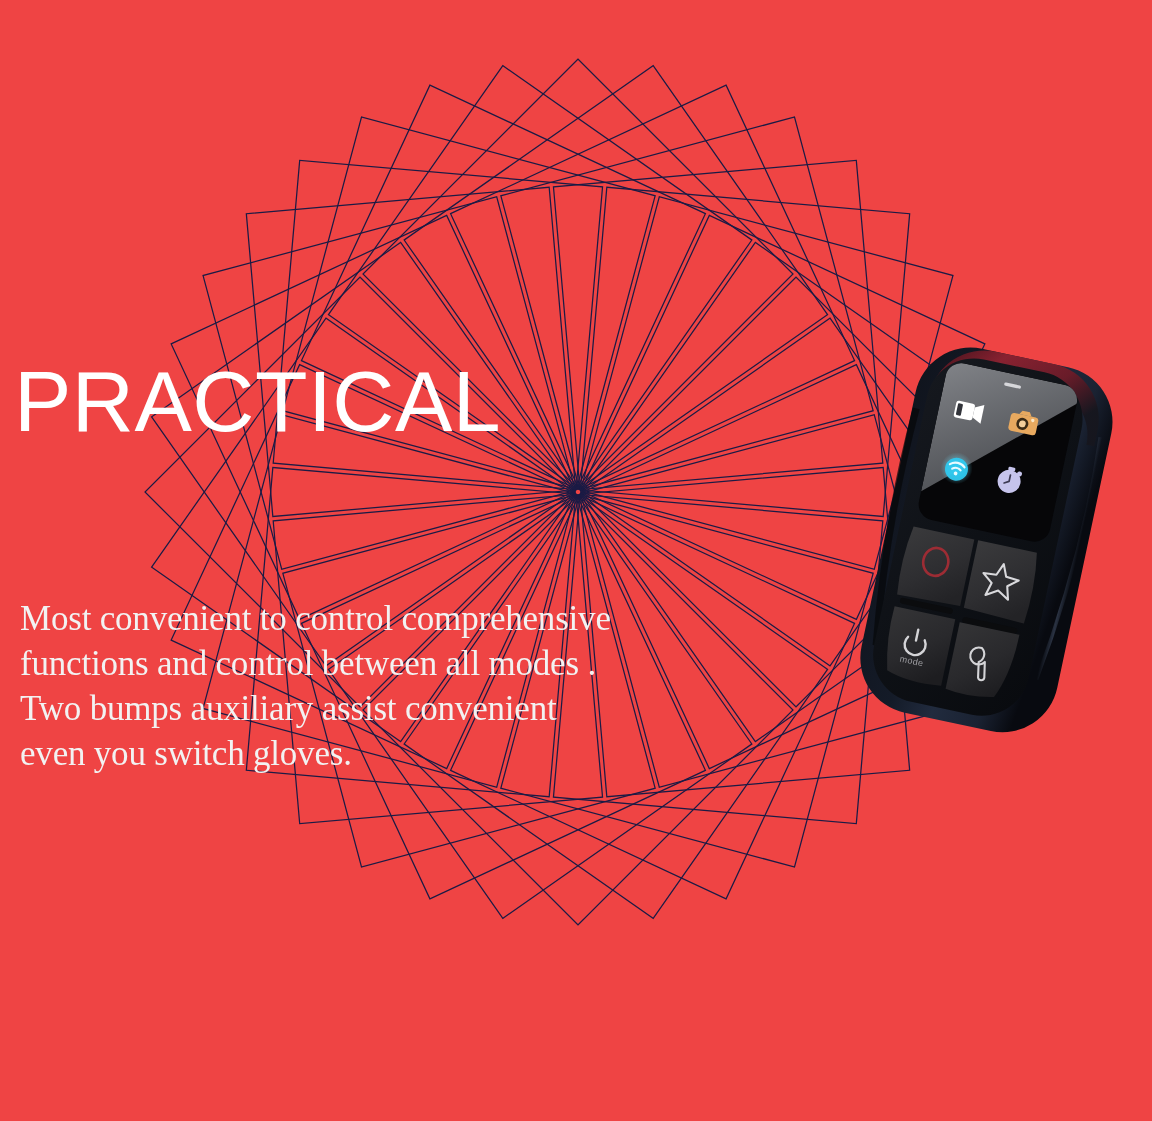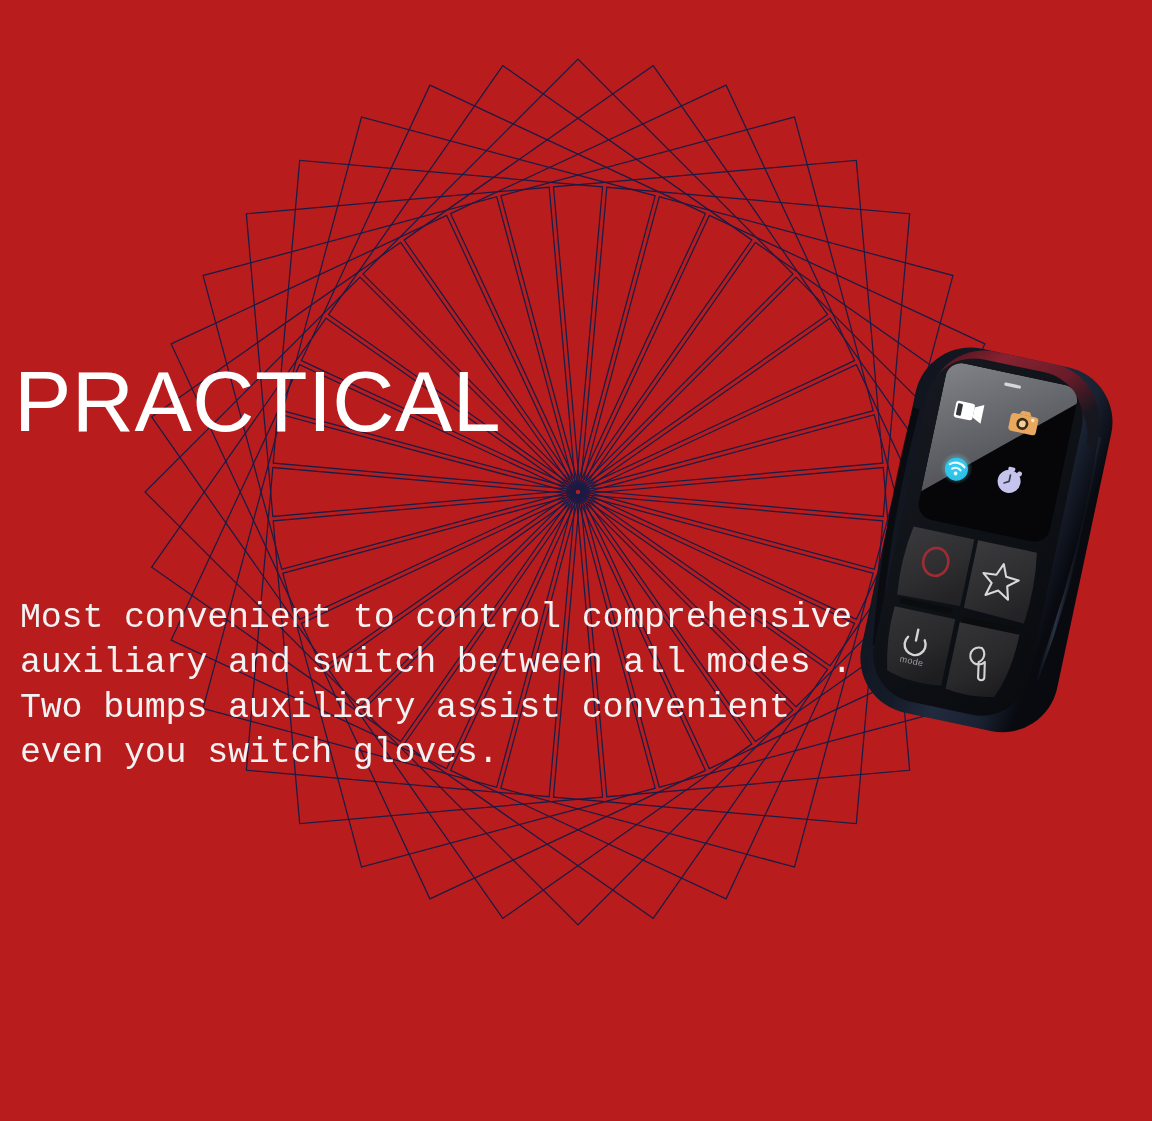--- a/index.html
+++ b/index.html
@@ -4,21 +4,21 @@
 <style>
   html, body {
     margin: 0;
     padding: 0;
     background: #000000;
   }
   #stage {
     position: relative;
     width: 1152px;
     height: 1121px;
-    background: #b91c1c;
+    background: #ef4444;
     overflow: hidden;
     font-family: "Liberation Sans", sans-serif;
   }
 
   
   #spiro {
     position: absolute;
     left: 0; top: 0;
     width: 1152px;
     height: 1121px;
@@ -42,21 +42,21 @@
     white-space: nowrap;
   }
 
   #paragraph {
     position: absolute;
     left: 20px;
     top: 596px;
     width: 830px;
   }
   .para-line {
-    font-family: Liberation Mono, monospace;
+    font-family: Liberation Serif, serif;
     font-weight: 400;
     font-size: 35px;
     line-height: 45px;
     letter-spacing: -0.2px;
     color: #f2f2f2;
     white-space: nowrap;
   }
 
   
   #device-wrap {
@@ -123,21 +123,21 @@
         <rect x="-152" y="-152" width="304" height="304" fill="none" stroke="#1b1b45" stroke-width="1.25" transform="translate(792.69,454.14) rotate(395.00)"></rect>
       </g>
   </svg>
 
   <div id="headline">
     <div class="headline-line">PRACTICAL</div>
   </div>
 
   <div id="paragraph">
     <div class="para-line">Most convenient to control comprehensive</div>
-    <div class="para-line">auxiliary and switch between all modes .</div>
+    <div class="para-line">functions and control between all modes .</div>
     <div class="para-line">Two bumps auxiliary assist convenient</div>
     <div class="para-line">even you switch gloves.</div>
   </div>
 
   <div id="device-wrap">
     <svg id="device" viewBox="0 0 310 430" xmlns="http://www.w3.org/2000/svg">
       <defs>
 
         <linearGradient id="gBody" x1="0" y1="0" x2="1" y2="0.25">
           <stop offset="0" stop-color="#10141d"></stop>

